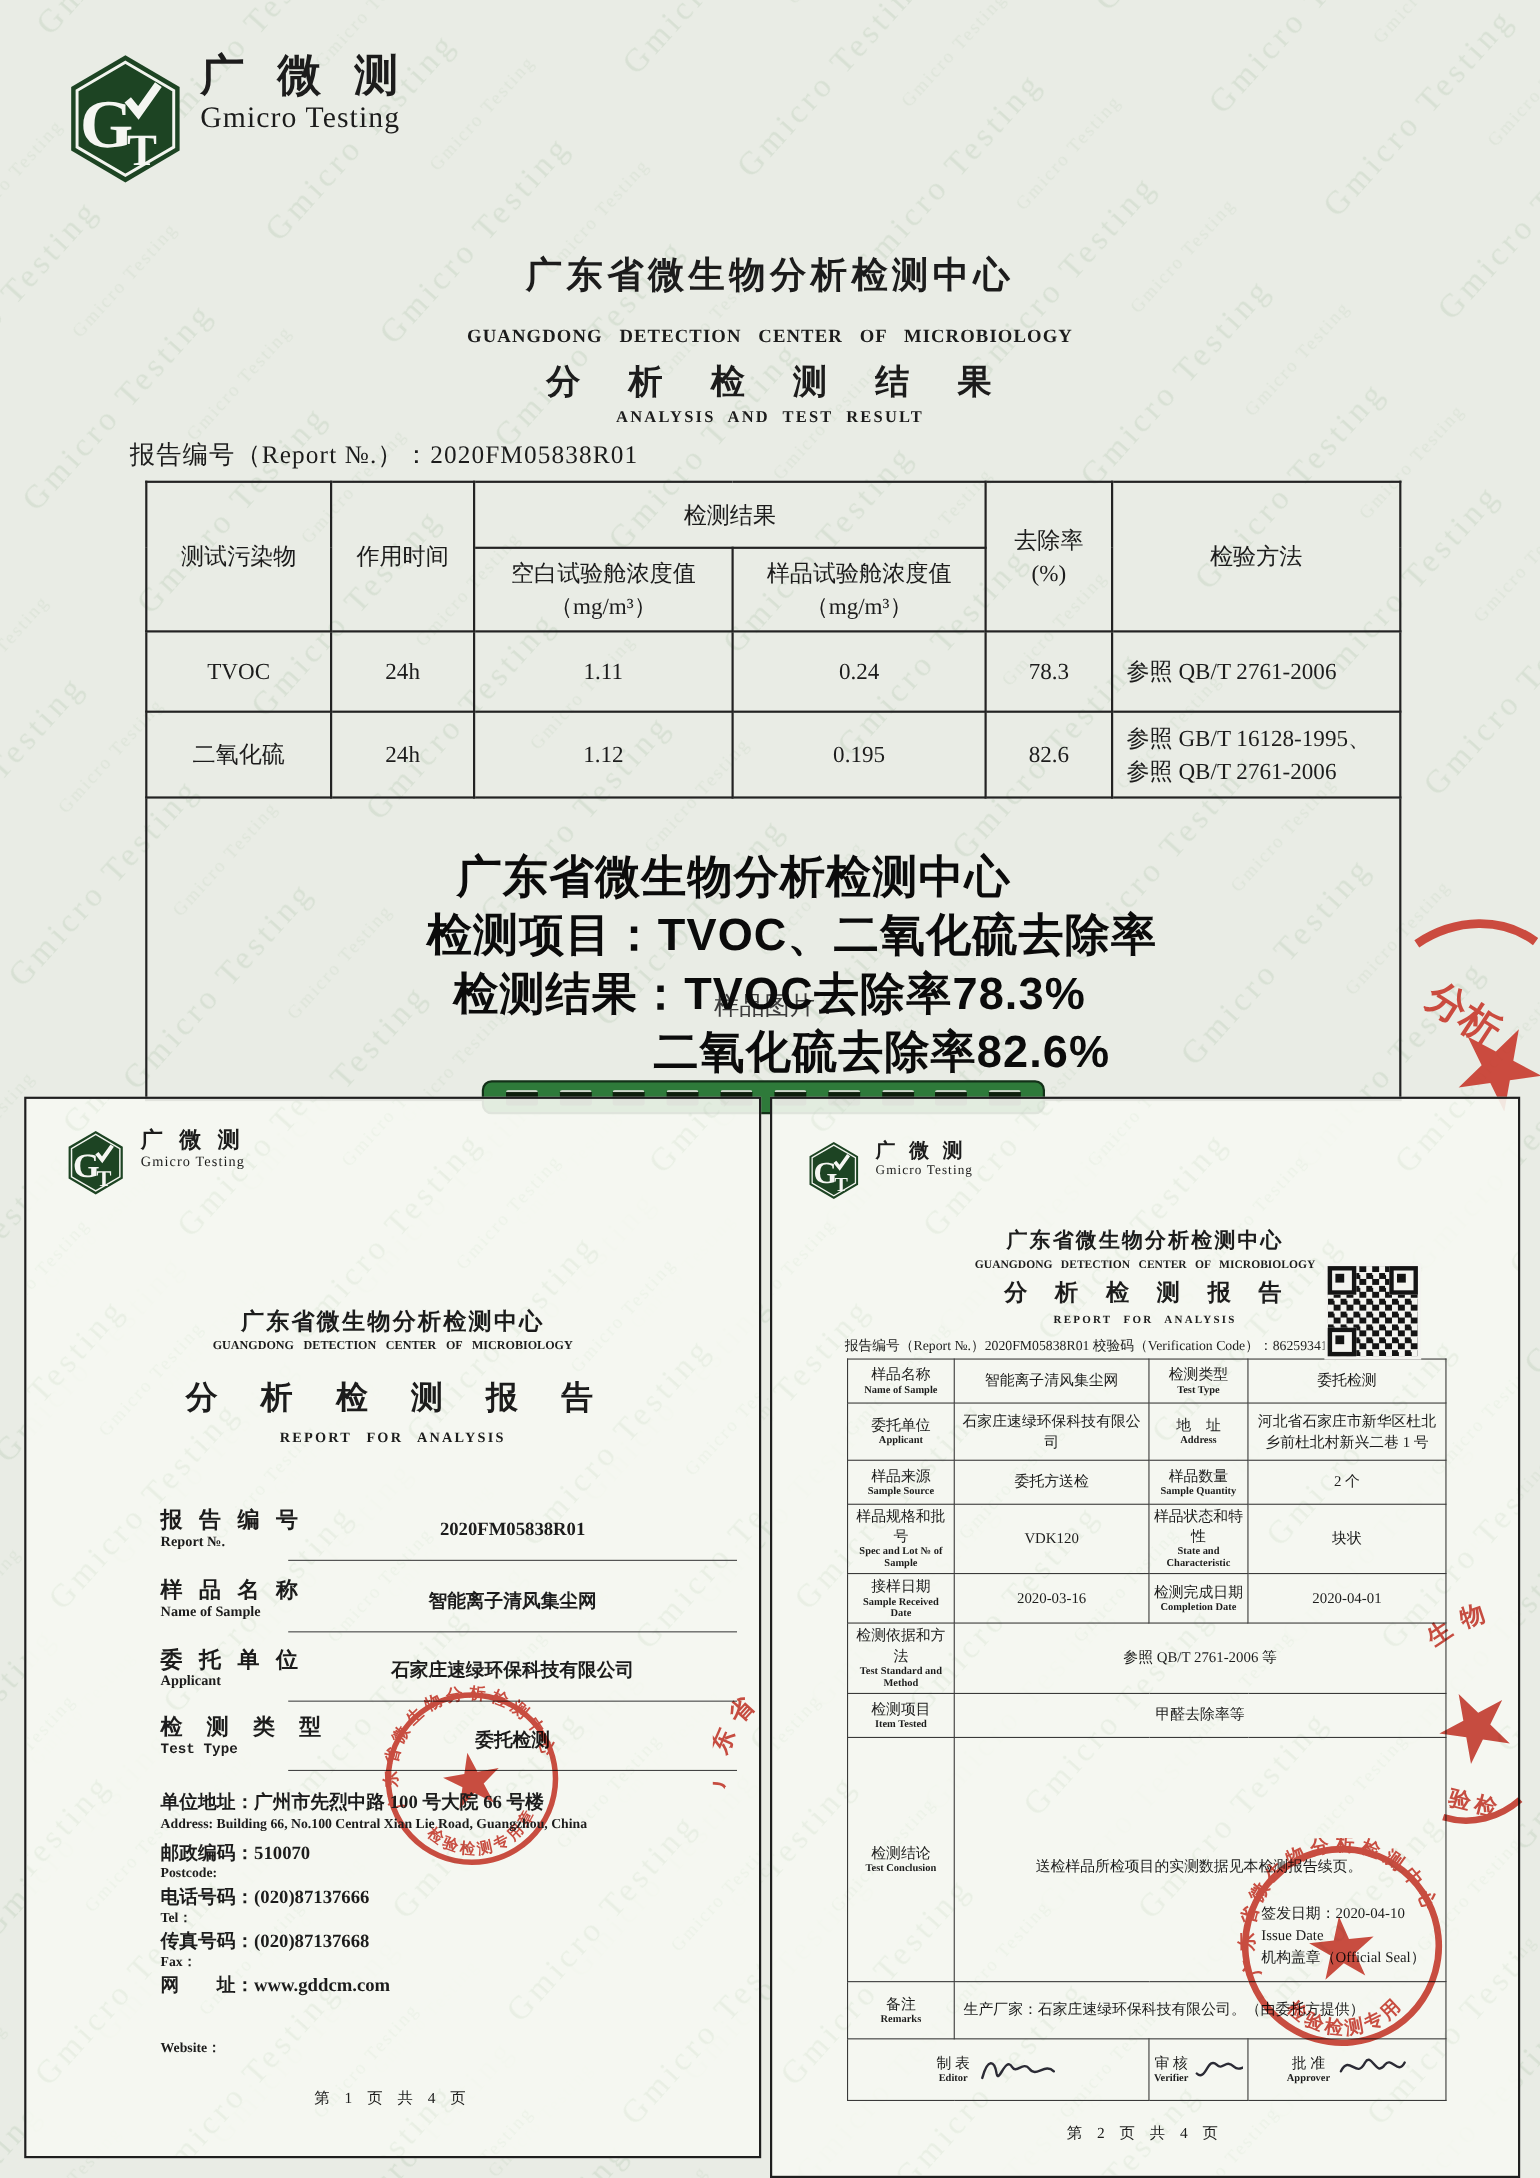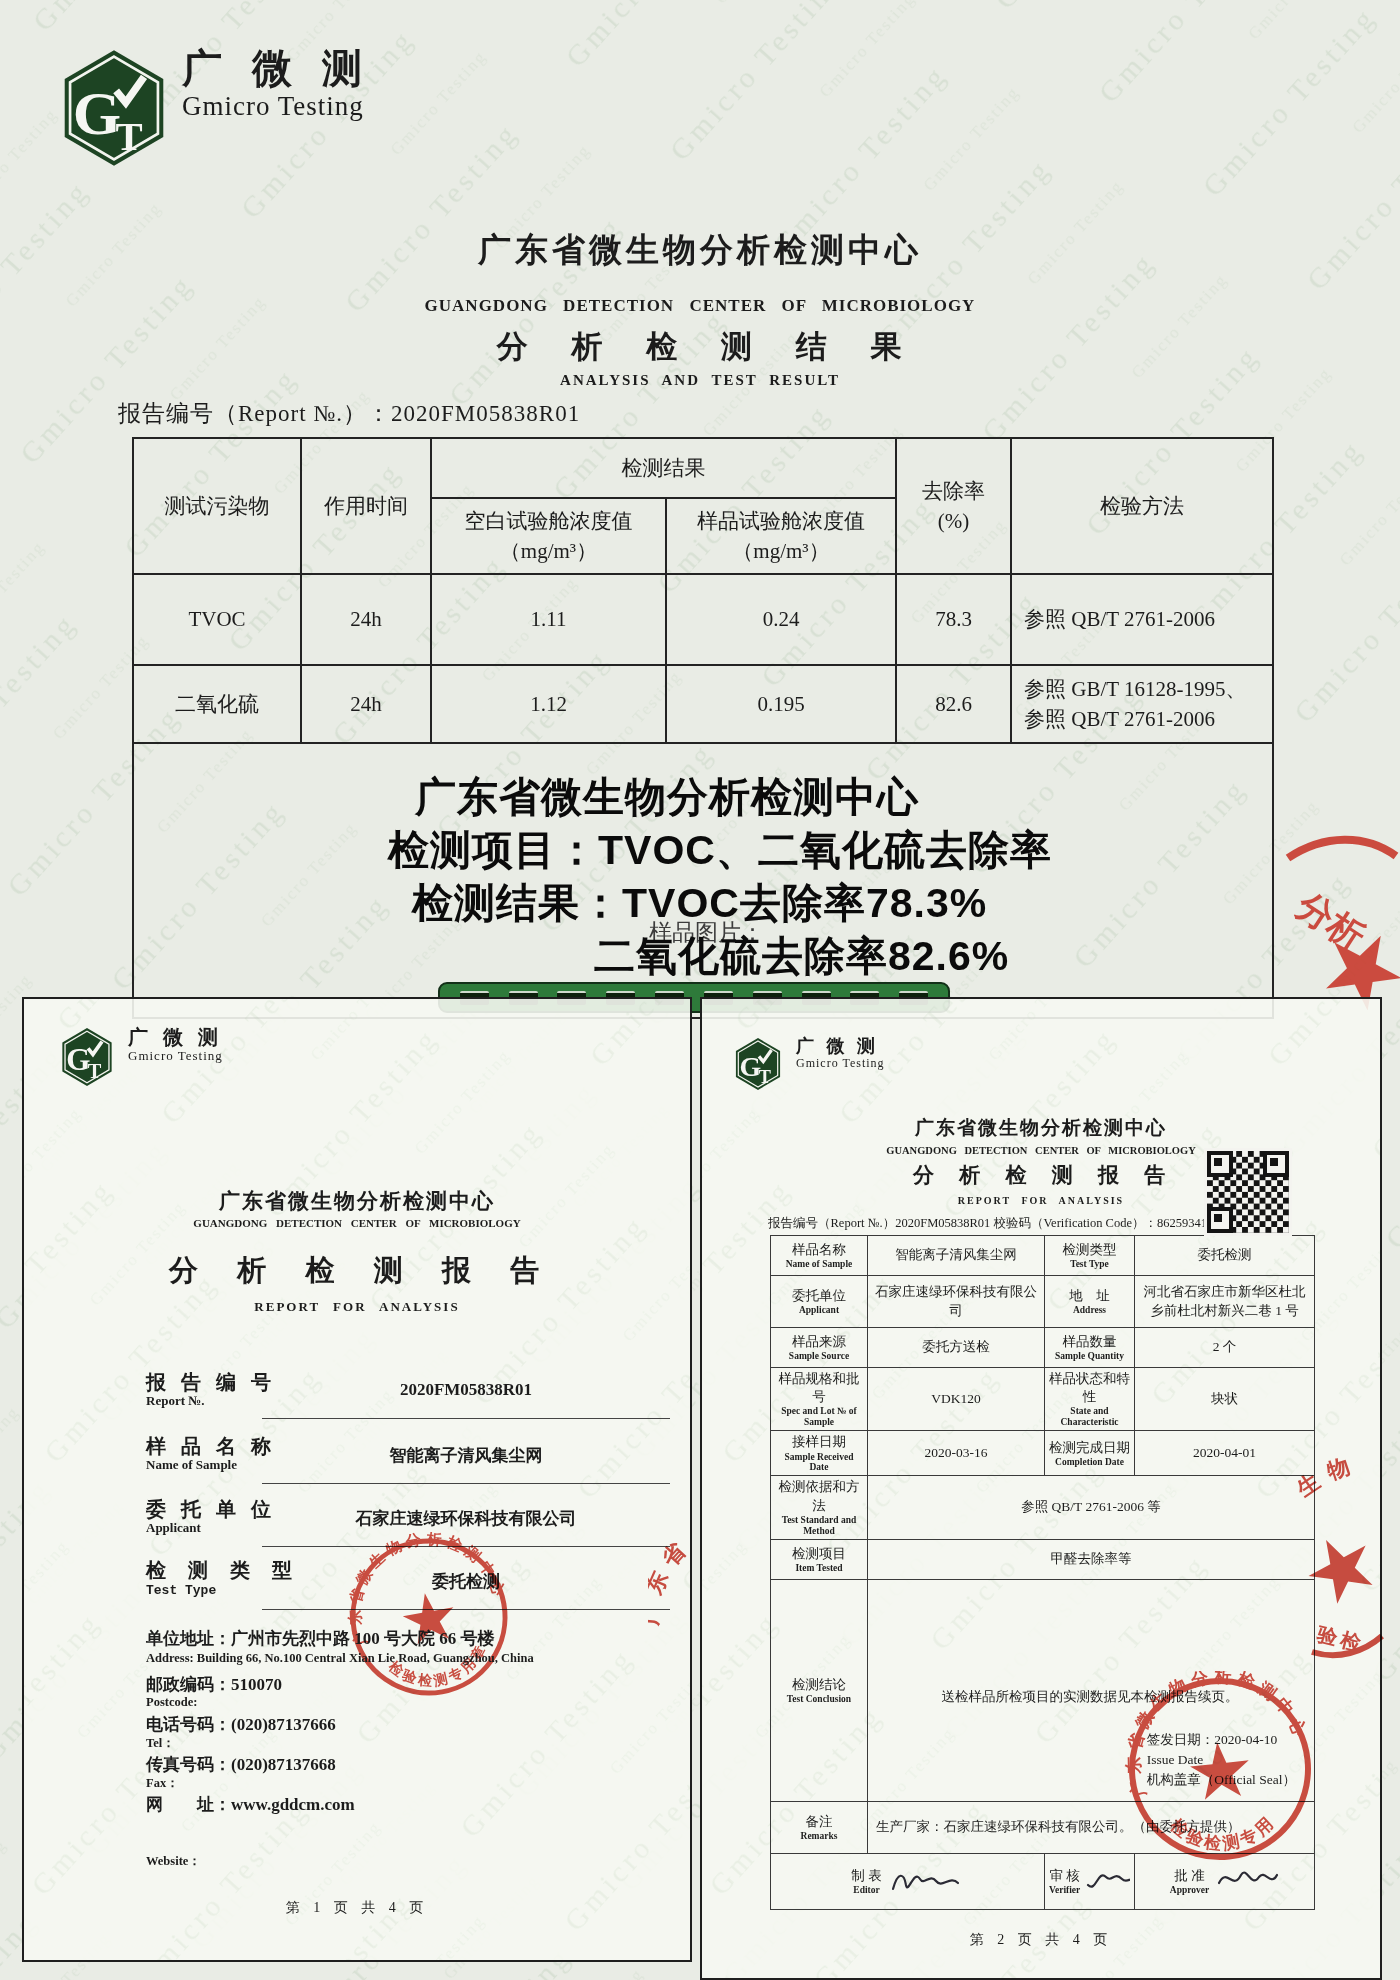--- a/index.html
+++ b/index.html
@@ -143,21 +143,21 @@
     <tr style="height:76px;">
       <td>
         <div>空白试验舱浓度值</div>
         <div>（mg/m³）</div>
       </td>
       <td>
         <div>样品试验舱浓度值</div>
         <div>（mg/m³）</div>
       </td>
     </tr>
-    <tr style="height:91px;padding-left:25px;">
+    <tr style="height:73px;padding-left:25px;">
       <td>TVOC</td>
       <td>24h</td>
       <td>1.11</td>
       <td>0.24</td>
       <td>78.3</td>
       <td class="meth">参照 QB/T 2761-2006</td>
     </tr>
     <tr style="height:78px;">
       <td>二氧化硫</td>
       <td>24h</td>

